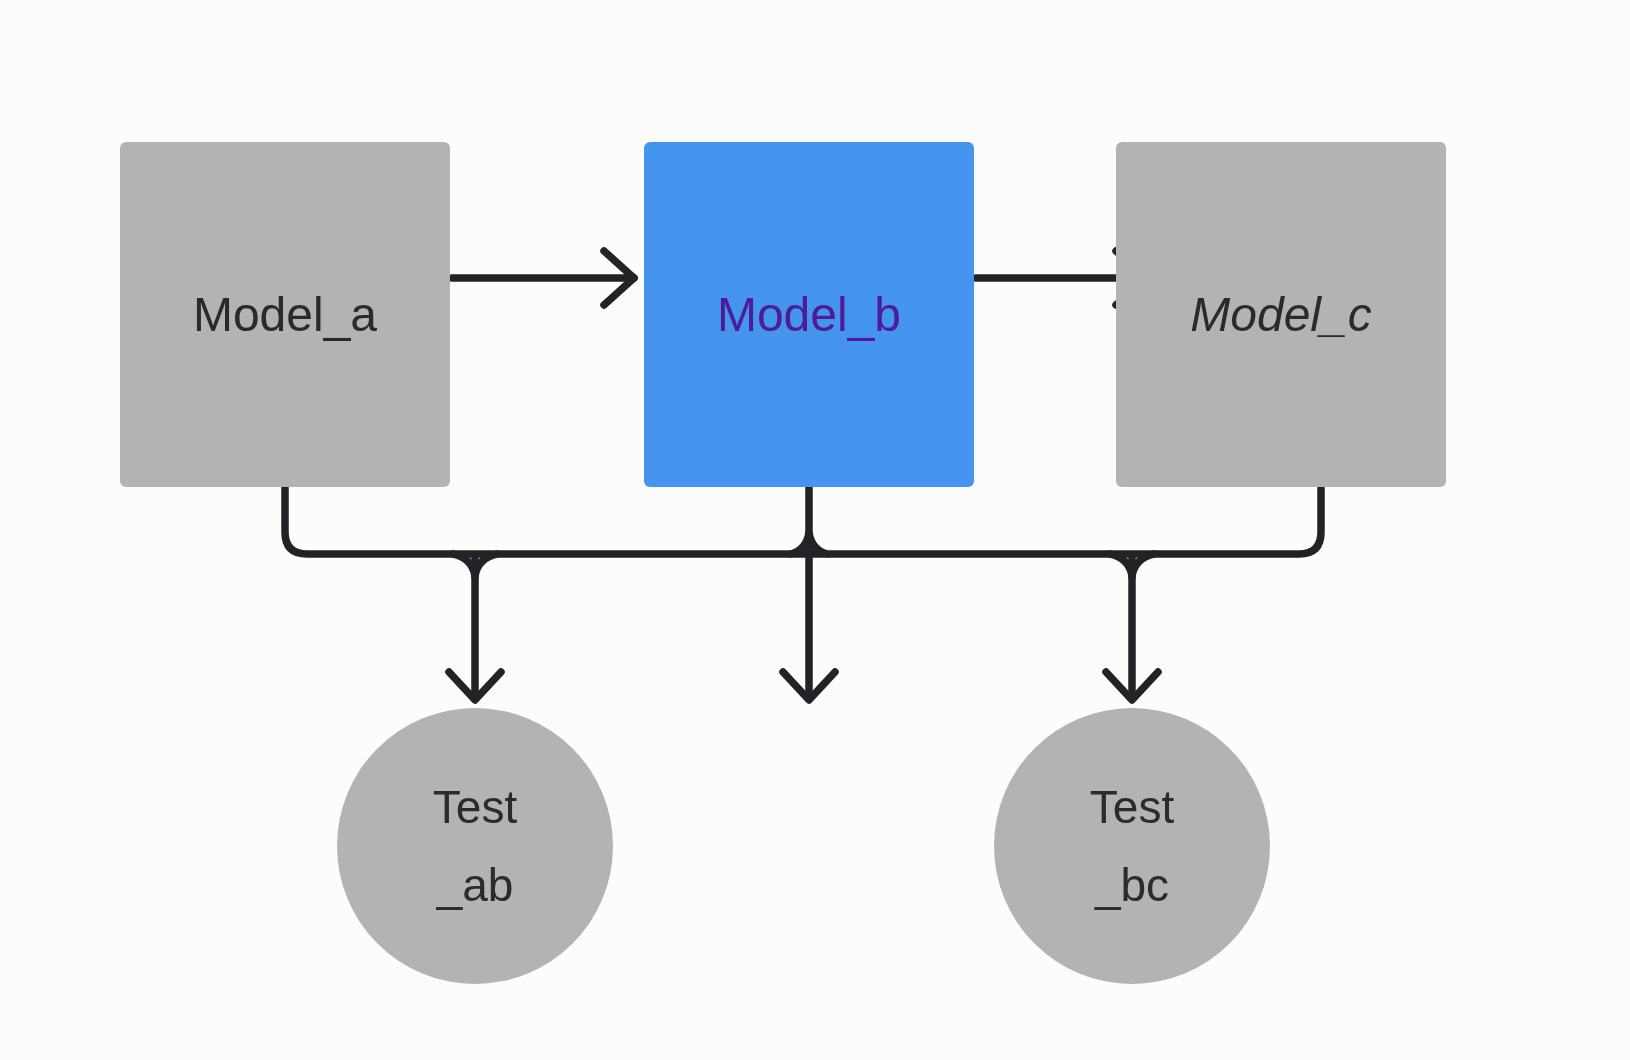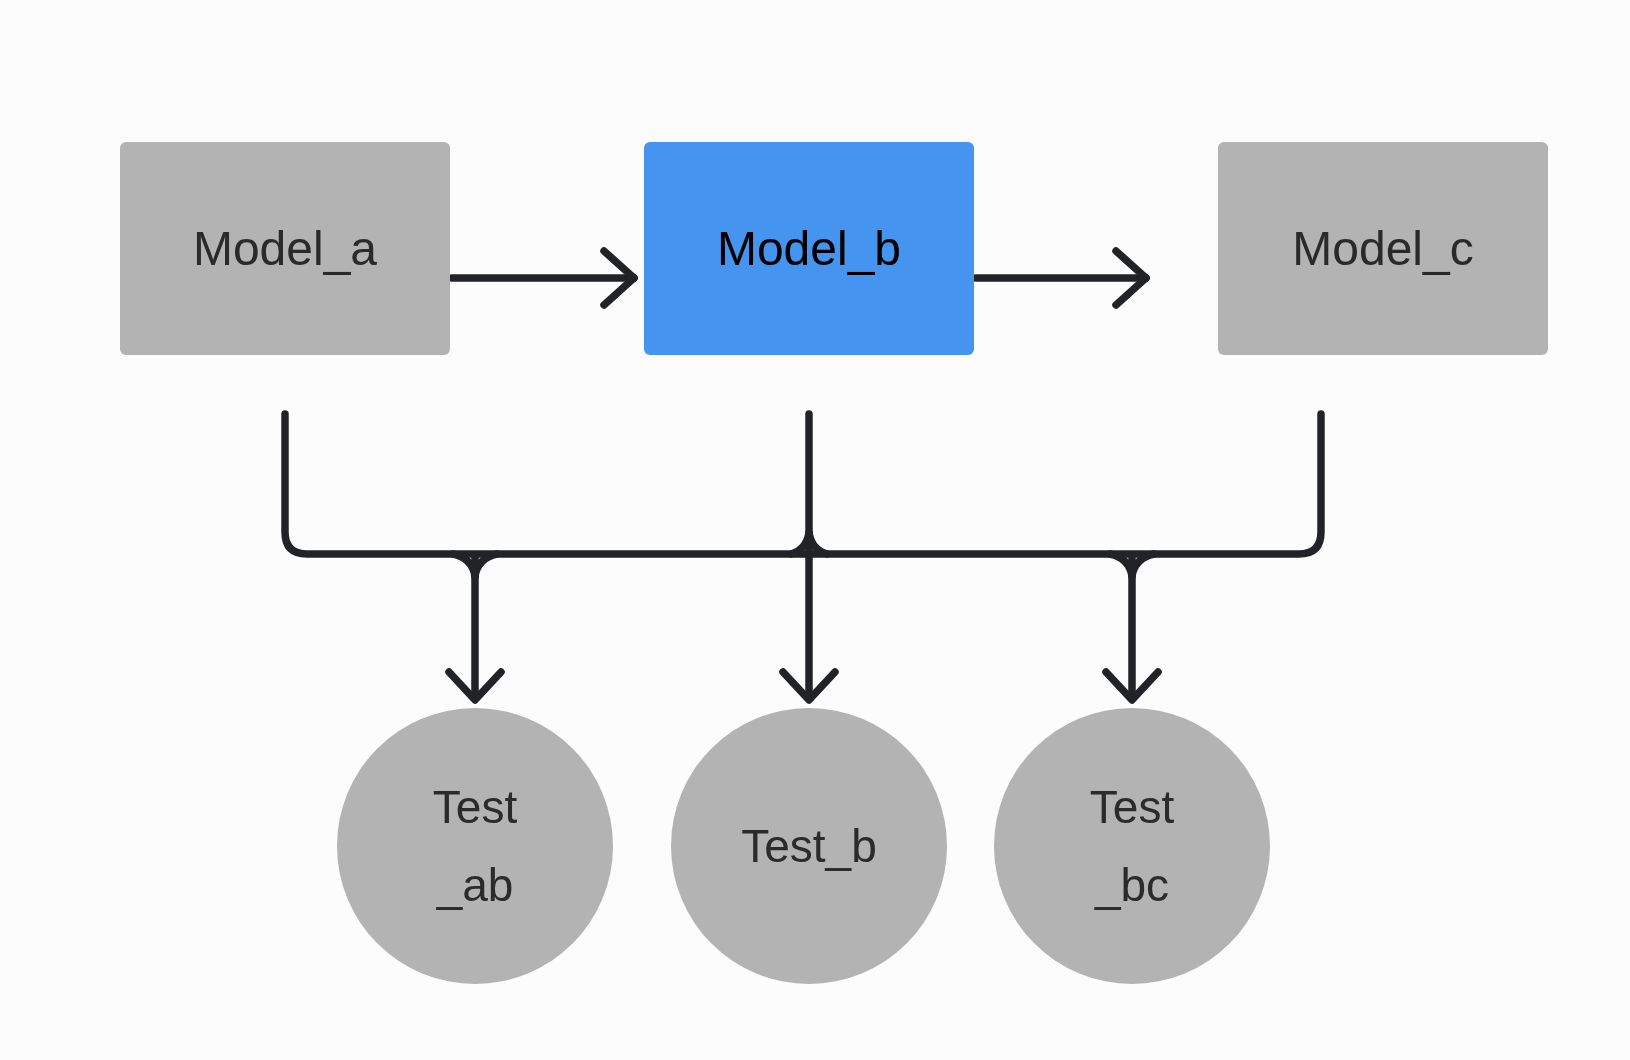--- a/index.html
+++ b/index.html
@@ -42,50 +42,50 @@
   .node {
     position: absolute;
     display: flex;
     align-items: center;
     justify-content: center;
     text-align: center;
     box-sizing: border-box;
   }
   .model-box {
     width: 330px;
-    height: 213px;
+    height: 345px;
     top: 142px;
     border-radius: 6px;
     background: #b3b3b3;
     font-size: 48px;
     font-weight: 500;
     color: #2a2a2a;
   }
   .model-box.selected {
     background: #4594f0;
-    color: #000000;
+    color: #4c1d95;
   }
   .test-circle {
     width: 276px;
     height: 276px;
     top: 708px;
     border-radius: 50%;
     background: #b3b3b3;
     font-size: 46px;
     font-weight: 500;
     color: #2b2b2b;
     flex-direction: column;
   }
   .test-circle .line {
     display: block;
     line-height: 78px;
   }
   #model-a { left: 120px; }
   #model-b { left: 644px; }
-  #model-c { left: 1218px; }
+  #model-c { left: 1116px; font-style: italic; }
   #test-ab { left: 337px; }
   #test-b  { left: 671px; }
   #test-bc { left: 994px; }
 </style>
 </head>
 <body>
 
 <div class="canvas">
 
 
@@ -122,21 +122,18 @@
     <span>Model_b</span>
   </div>
   <div id="model-c" class="node model-box">
     <span>Model_c</span>
   </div>
 
   <div id="test-ab" class="node test-circle">
     <span class="line">Test</span>
     <span class="line">_ab</span>
   </div>
-  <div id="test-b" class="node test-circle">
-    <span class="line">Test_b</span>
-  </div>
   <div id="test-bc" class="node test-circle">
     <span class="line">Test</span>
     <span class="line">_bc</span>
   </div>
 
 </div>
 
 </body></html>

